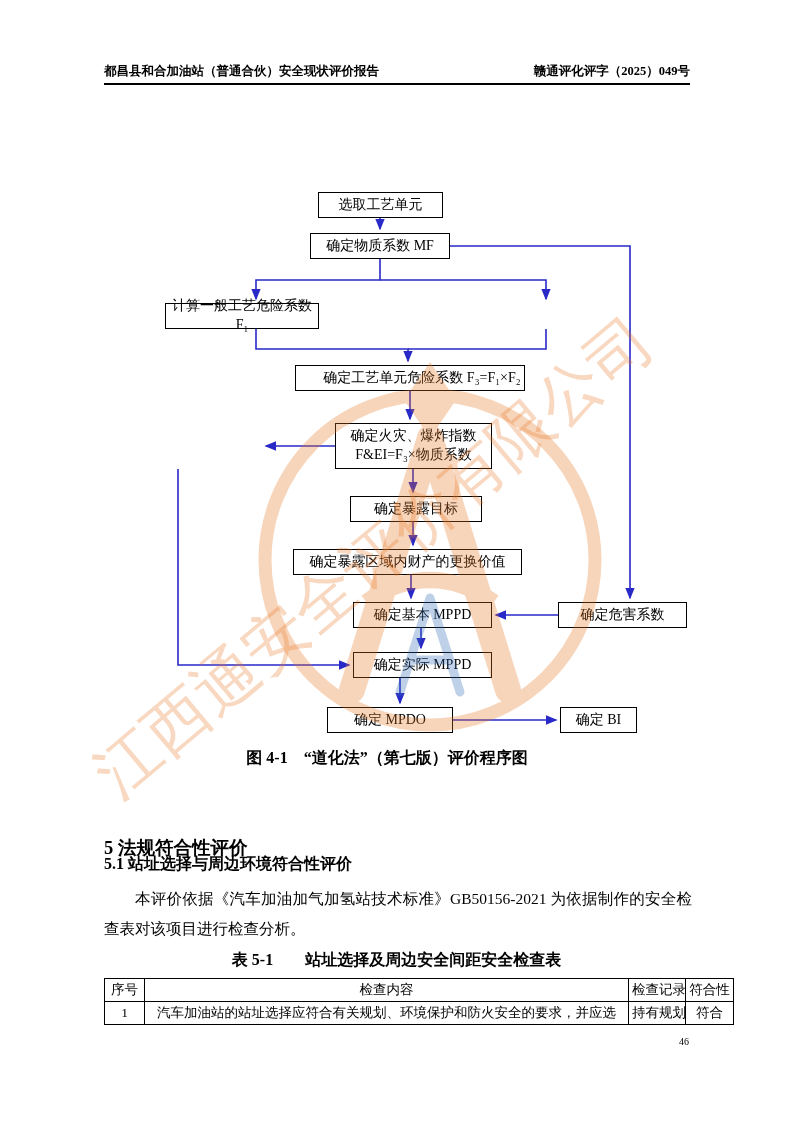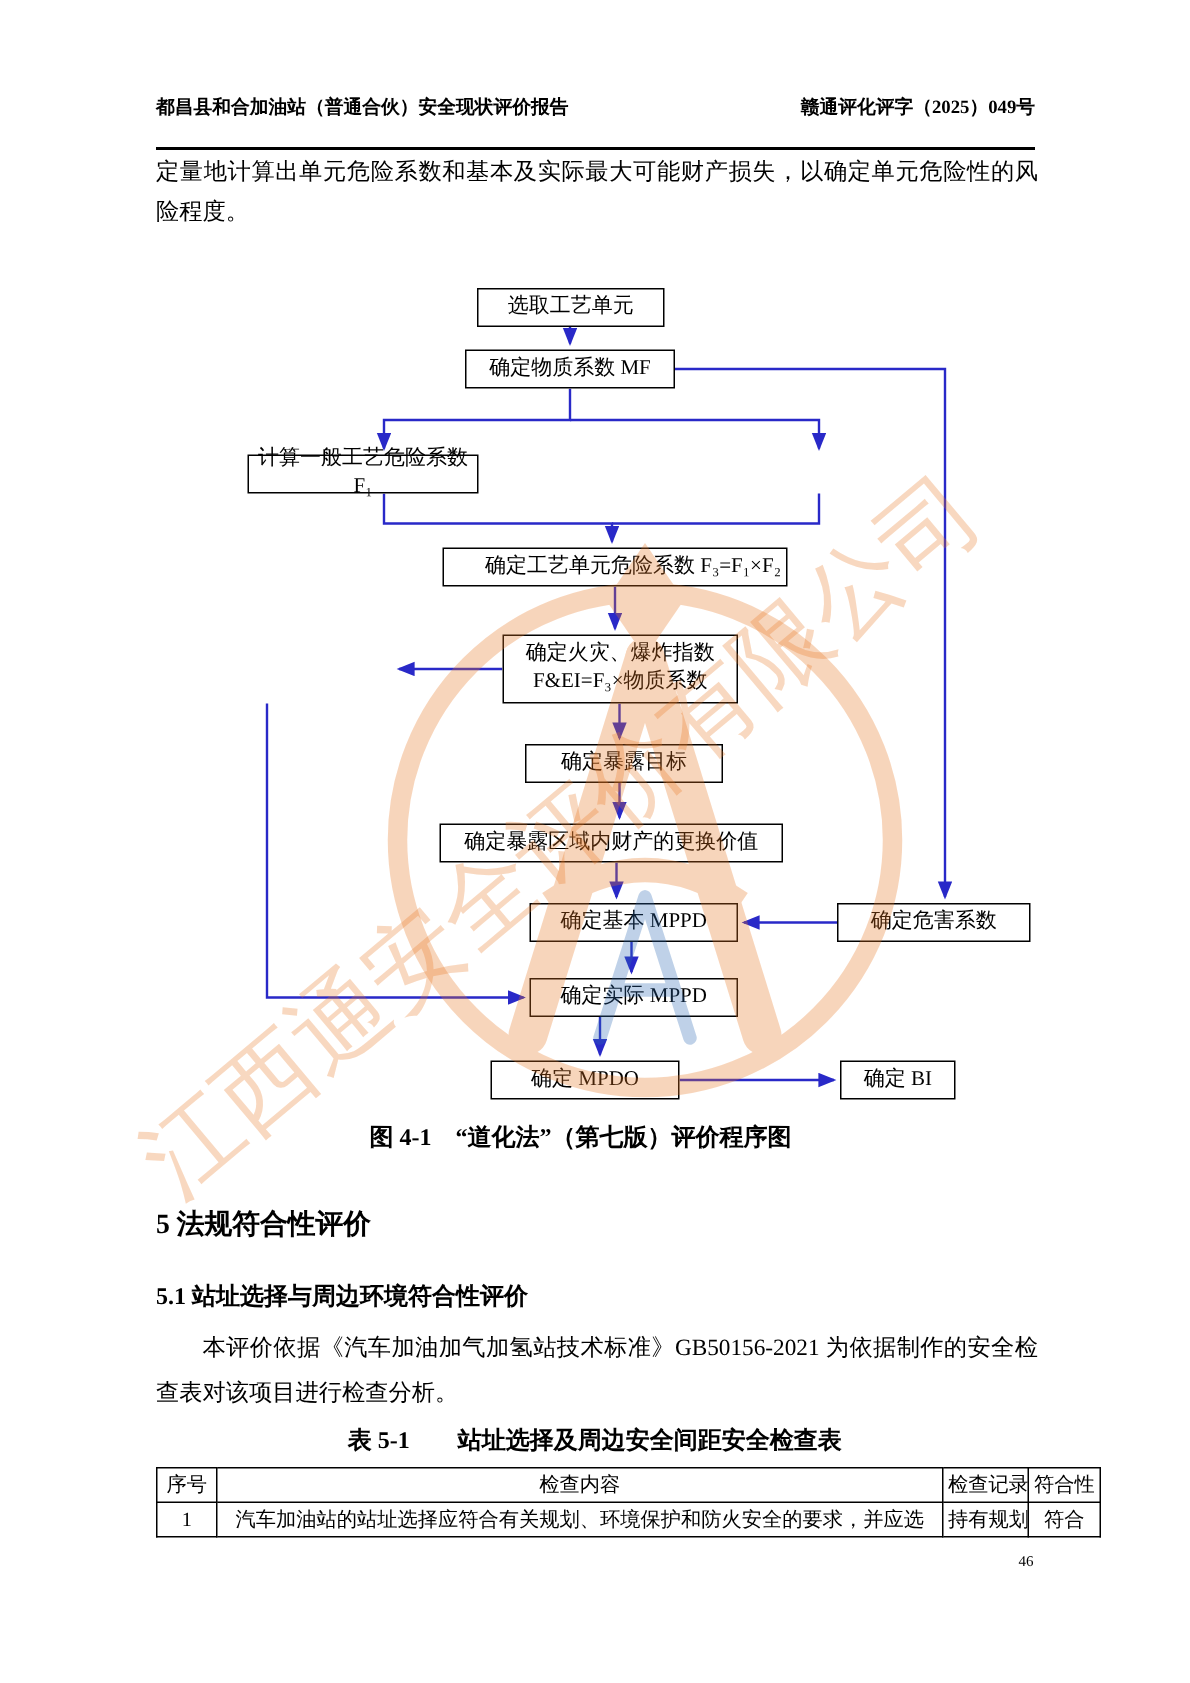--- a/index.html
+++ b/index.html
@@ -5,42 +5,42 @@
   html,body{margin:0;padding:0;background:#ffffff;}
   #page{
     position:relative;width:793px;height:1122px;background:#ffffff;
     font-family:"Liberation Serif","DejaVu Serif",serif;color:#000;
     overflow:hidden;margin:0 auto;
   }
   
   .header{
     position:absolute;left:104px;top:63px;width:586px;
     display:flex;justify-content:space-between;align-items:flex-end;
-    border-bottom:2px solid #000;padding-bottom:18px;
+    border-bottom:2px solid #000;padding-bottom:3px;
     font-size:12.5px;font-weight:bold;
   }
   
   .intro{
     position:absolute;left:104px;top:101px;width:588px;
     font-size:15.5px;line-height:27px;text-align:justify;
   }
   
   .flowchart{position:absolute;left:0;top:168px;width:793px;height:578px;}
   .flowchart svg.connectors{position:absolute;left:0;top:0;}
   .fbox{
     position:absolute;border:1px solid #000;background:#fff;
     display:flex;flex-direction:column;align-items:center;justify-content:center;
     font-size:14px;text-align:center;line-height:1.35;box-sizing:border-box;
   }
   .caption{
     position:absolute;left:0;top:748px;width:774px;text-align:center;
     font-weight:bold;font-size:16px;
   }
   .h-sec{
-    position:absolute;left:104px;top:803px;font-size:18.5px;font-weight:bold;
+    position:absolute;left:104px;top:835px;font-size:18.5px;font-weight:bold;
   }
   .h-sub{
     position:absolute;left:104px;top:854px;font-size:16px;font-weight:bold;
   }
   .para2{
     position:absolute;left:104px;top:884px;width:588px;
     font-size:15.5px;line-height:30px;text-indent:2em;text-align:justify;
   }
   .table-title{
     position:absolute;left:0;top:950px;width:793px;text-align:center;
@@ -70,21 +70,20 @@
 </head>
 <body>
 
 <div id="page">
 
   <div class="header">
     <span>都昌县和合加油站（普通合伙）安全现状评价报告</span>
     <span>赣通评化评字（2025）049号</span>
   </div>
 
-  <div class="intro">定量地计算出单元危险系数和基本及实际最大可能财产损失，以确定单元危险性的风险程度。</div>
 
   <div class="flowchart">
     <svg class="connectors" width="793" height="578" viewBox="0 0 793 578">
       <defs>
         <marker id="arr" markerWidth="9" markerHeight="8" refX="6.5" refY="3" orient="auto">
           <path d="M0,0 L7.5,3 L0,6 z" fill="#2929c8"></path>
         </marker>
       </defs>
       <g stroke="#2929c8" stroke-width="1.6" fill="none">
         <path d="M380,30 L380,61" marker-end="url(#arr)"></path>

